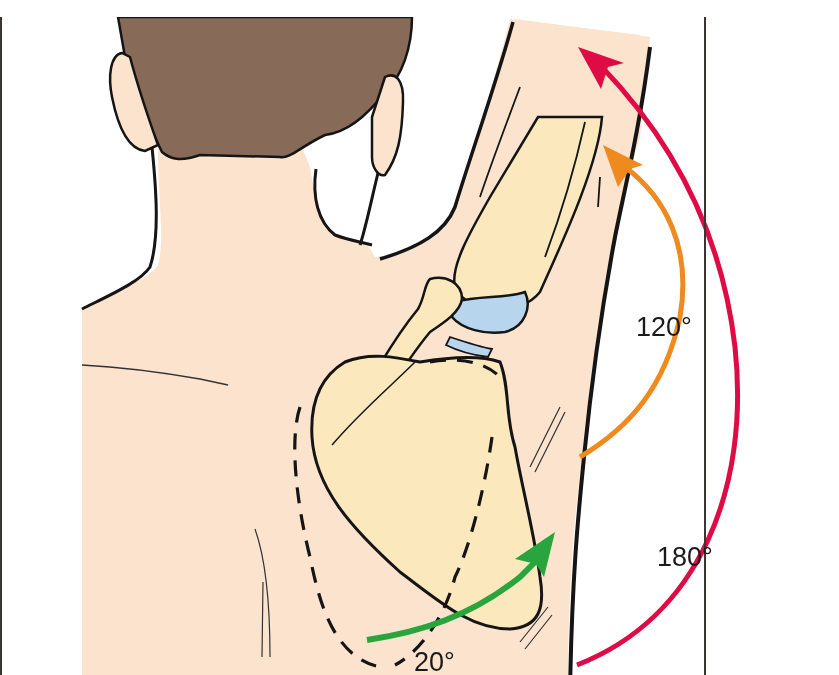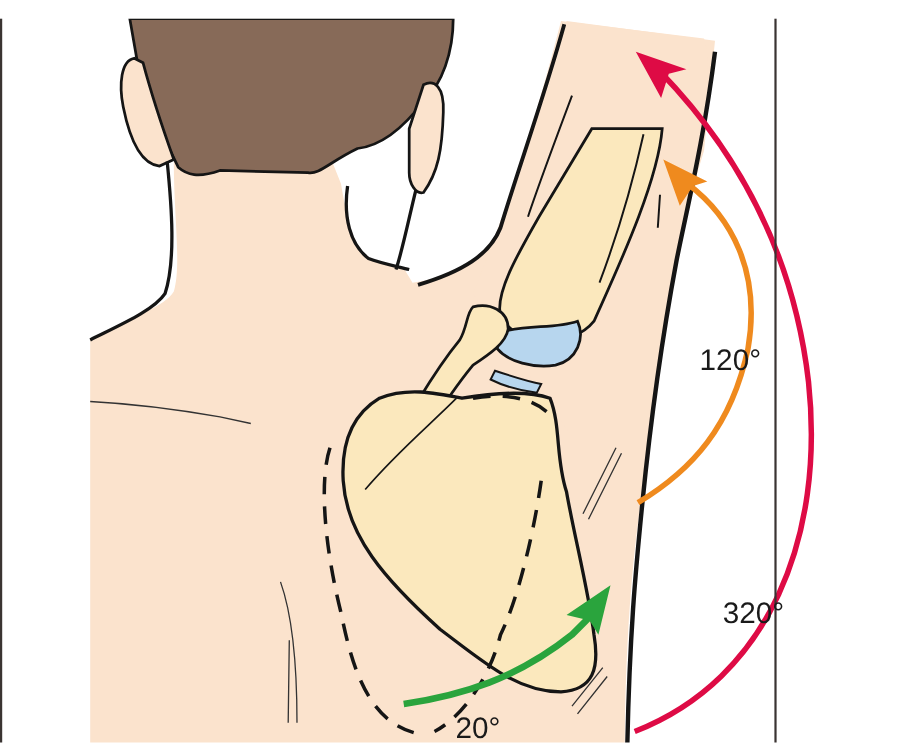--- a/index.html
+++ b/index.html
@@ -67,15 +67,15 @@
     <polygon points="603,128 643,148 630,152 618,170" fill="#ef8a1e"></polygon>
 
     <path d="M367,623 C420,615 470,600 520,560 L540,540" fill="none" stroke="#2aa43d" stroke-width="6"></path>
     <polygon points="555,515 544,560 536,547 515,542" fill="#2aa43d"></polygon>
   </svg>
 
   <div class="border-left"></div>
   <div class="border-right"></div>
 
   <div class="label lbl-120">120°</div>
-  <div class="label lbl-180">320°</div>
+  <div class="label lbl-180">180°</div>
   <div class="label lbl-60">20°</div>
 </div>
 
 </body></html>

